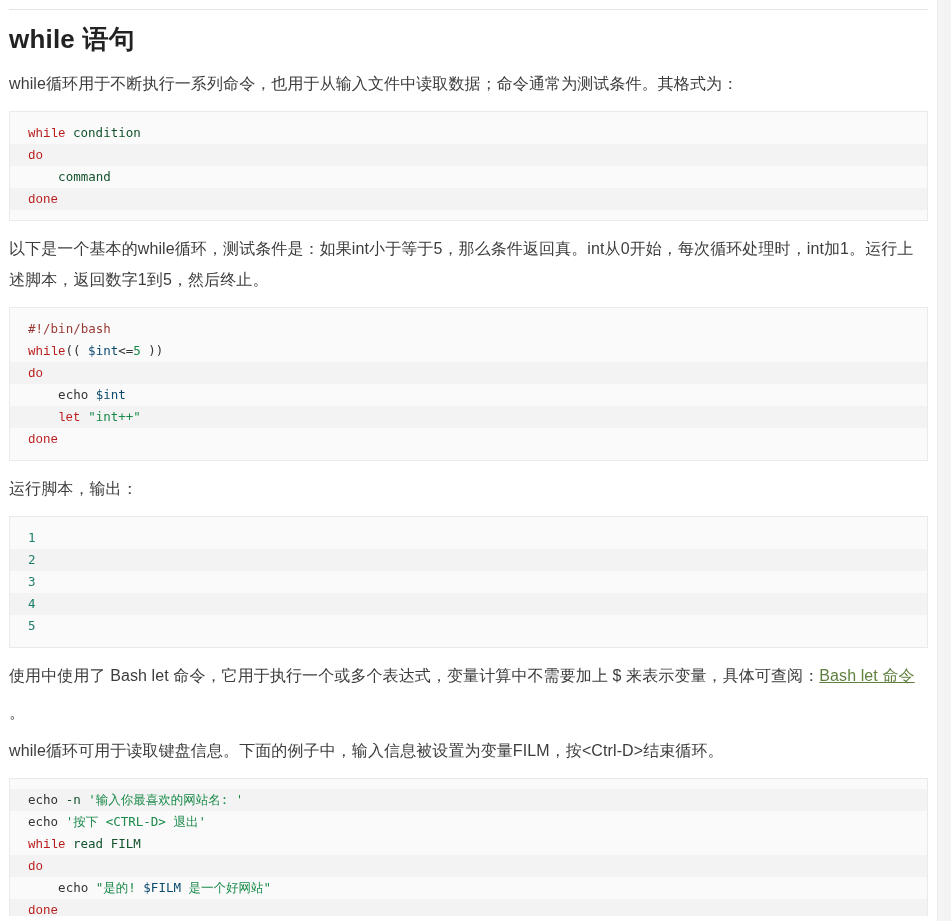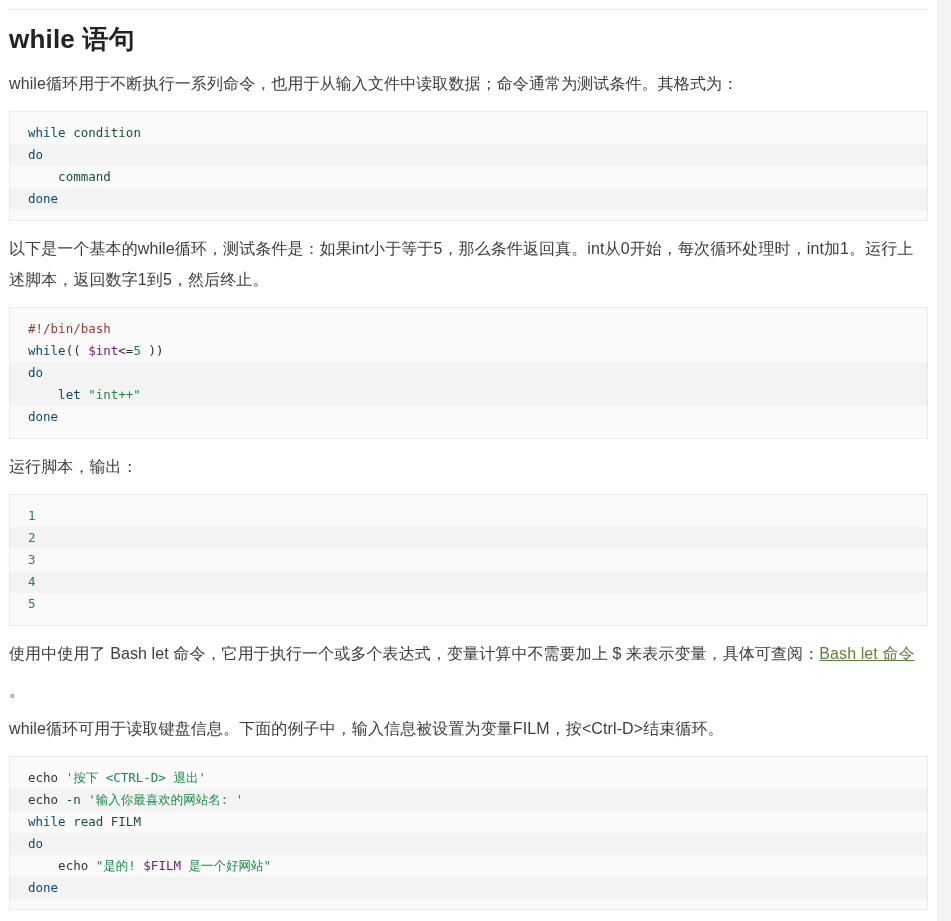--- a/index.html
+++ b/index.html
@@ -81,25 +81,25 @@
     padding: 0 0 0 18px;
     white-space: pre;
     color: #333333;
   }
   .codebox .line.odd {
     background: #fafafa;
   }
   .codebox .line.even {
     background: #f3f3f3;
   }
-  .tok-kw   { color: #0c4a6e; }
+  .tok-kw   { color: #b91c1c; font-family: Liberation Mono, monospace; }
   .tok-fn   { color: #333333; }
   .tok-num  { color: #1a8a4a; }
   .tok-str  { color: #1a8a4a; }
-  .tok-var  { color: #701a75; }
+  .tok-var  { color: #0c4a6e; }
   .tok-cmt  { color: #9a3a36; }
   .tok-op   { color: #333333; }
   .tok-plain{ color: #14532d; }
   .tok-out  { color: #1a7f6b; }
 </style>
 </head>
 <body>
 
 <div class="page">
   <div class="content">
@@ -116,42 +116,43 @@
         <div class="line odd"><span class="tok-plain">    command</span></div>
         <div class="line even"><span class="tok-kw">done</span></div>
       </div>
 
     <p class="para">以下是一个基本的while循环，测试条件是：如果int小于等于5，那么条件返回真。int从0开始，每次循环处理时，int加1。运行上述脚本，返回数字1到5，然后终止。</p>
 
     <div class="codebox">
         <div class="line odd"><span class="tok-cmt">#!/bin/bash</span></div>
         <div class="line odd"><span class="tok-kw">while</span><span class="tok-op">((</span><span class="tok-plain"> </span><span class="tok-var">$int</span><span class="tok-op">&lt;=</span><span class="tok-num">5</span><span class="tok-plain"> </span><span class="tok-op">))</span></div>
         <div class="line even"><span class="tok-kw">do</span></div>
+        <div class="line odd"><span class="tok-plain">    </span><span class="tok-fn">echo</span><span class="tok-plain"> </span><span class="tok-var">$int</span></div>
         <div class="line even"><span class="tok-plain">    </span><span class="tok-kw">let</span><span class="tok-plain"> </span><span class="tok-str">"int++"</span></div>
         <div class="line odd"><span class="tok-kw">done</span></div>
       </div>
 
     <p class="para">运行脚本，输出：</p>
 
     <div class="codebox">
         <div class="line odd"><span class="tok-out">1</span></div>
         <div class="line even"><span class="tok-out">2</span></div>
         <div class="line odd"><span class="tok-out">3</span></div>
         <div class="line even"><span class="tok-out">4</span></div>
         <div class="line odd"><span class="tok-out">5</span></div>
       </div>
 
     <p class="para tight"><span>使用中使用了 Bash let 命令，它用于执行一个或多个表达式，变量计算中不需要加上 $ 来表示变量，具体可查阅：</span><a class="inline-link" href="#">Bash let 命令</a></p>
     <p class="para after-link tight">。</p>
 
     <p class="para tight">while循环可用于读取键盘信息。下面的例子中，输入信息被设置为变量FILM，按&lt;Ctrl-D&gt;结束循环。</p>
 
     <div class="codebox">
+        <div class="line even"><span class="tok-fn">echo</span><span class="tok-plain"> </span><span class="tok-plain">-n</span><span class="tok-plain"> </span><span class="tok-str">'输入你最喜欢的网站名: '</span></div>
         <div class="line odd"><span class="tok-fn">echo</span><span class="tok-plain"> </span><span class="tok-str">'按下 &lt;CTRL-D&gt; 退出'</span></div>
-        <div class="line even"><span class="tok-fn">echo</span><span class="tok-plain"> </span><span class="tok-plain">-n</span><span class="tok-plain"> </span><span class="tok-str">'输入你最喜欢的网站名: '</span></div>
         <div class="line odd"><span class="tok-kw">while</span><span class="tok-plain"> </span><span class="tok-plain">read</span><span class="tok-plain"> </span><span class="tok-plain">FILM</span></div>
         <div class="line even"><span class="tok-kw">do</span></div>
         <div class="line odd"><span class="tok-plain">    </span><span class="tok-fn">echo</span><span class="tok-plain"> </span><span class="tok-str">"是的! </span><span class="tok-var">$FILM</span><span class="tok-str"> 是一个好网站"</span></div>
         <div class="line even"><span class="tok-kw">done</span></div>
       </div>
 
   </div>
 </div>
 
 <div class="scroll-track"></div>

